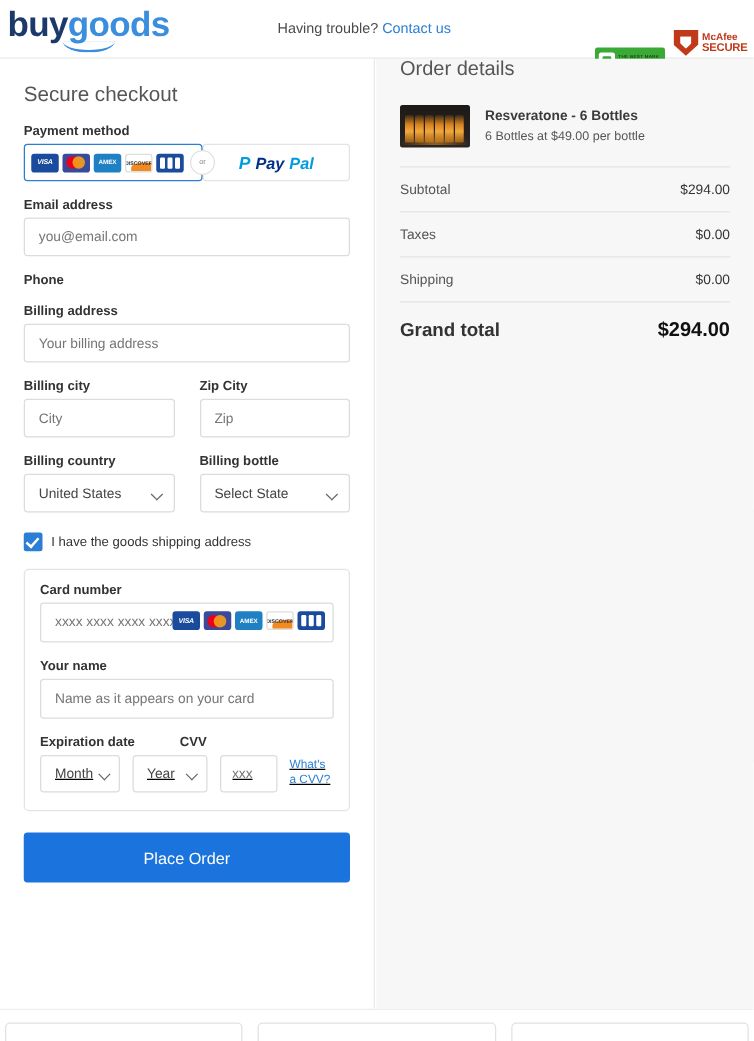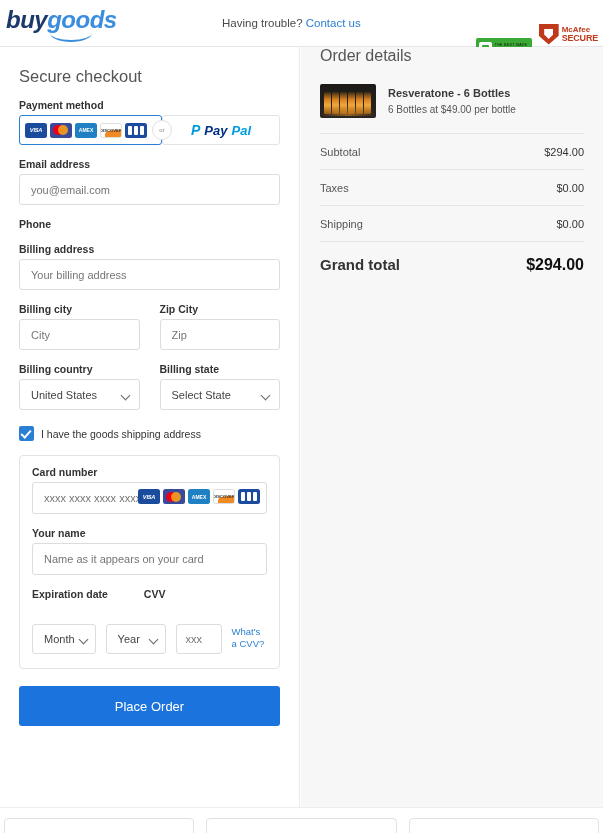--- a/index.html
+++ b/index.html
@@ -10,21 +10,21 @@
     overflow: hidden;
   }
   .page { position: relative; width: 603px; height: 833px; background:#fff; }
 
   
   .header {
     position: relative; height: 47px; width: 603px;
     background:#fff; border-bottom: 1px solid #e6e6e6;
   }
   .logo { position:absolute; left:6px; top:8px; height:30px; width:110px; }
-  .logo-text { font-size:24px; font-weight:bold; font-style:italic; letter-spacing:-0.5px; line-height:24px; }
+  .logo-text { font-size:28px; font-weight:bold; letter-spacing:-0.5px; line-height:24px; }
   .logo-buy { color:#1b3a6b; }
   .logo-goods { color:#3b8ede; }
   .logo-swoosh { position:absolute; left:44px; top:25px; width:42px; height:9px;
      border-bottom:2px solid #3b8ede; border-radius:0 0 50% 50%/0 0 100% 100%; }
 
   .trouble { position:absolute; left:222px; top:17px; font-size:11.5px; color:#4a4a4a; }
   .trouble a { color:#2a7fd4; text-decoration:none; }
 
   .badges { position:absolute; right:5px; top:8px; display:flex; gap:7px; align-items:center; }
   .badge-norton {
@@ -119,21 +119,21 @@
   .cbox::after{content:"";position:absolute;left:4px;top:1.5px;width:4px;height:8px;
     border-right:2px solid #fff;border-bottom:2px solid #fff;transform:rotate(42deg);}
   .cblabel{font-size:10.5px;color:#333;}
 
   
   .cardbox { margin-top:14px; border:1px solid #e3e3e3; border-radius:4px; background:#fff;
              padding:10px 12px 14px; }
   .cardnum-wrap { position:relative; }
   .cardnum-chips { position:absolute; right:7px; top:7px; display:flex; gap:3px; }
 
-  .exp-row { display:flex; gap:10px; align-items:flex-start; margin-top:20px; }
+  .exp-row { display:flex; gap:10px; align-items:flex-start; margin-top:0;text-decoration:underline; }
   .sel-sm { width:68px; height:30px; border:1px solid #dcdcdc; border-radius:3px; background:#fff;
             font-size:11px;color:#444;display:flex;align-items:center;padding:0 20px 0 11px;position:relative;}
   .sel-sm .caret{right:8px;top:11px;}
   .cvv-in { width:46px;height:30px;border:1px solid #dcdcdc;border-radius:3px;background:#fff;
             font-size:11px;color:#a6a6a6;display:flex;align-items:center;padding:0 9px;}
   .cvvlink{ font-size:9.5px;color:#2a7fd4;line-height:12px;width:46px;padding-top:2px;cursor:pointer;}
 
   .place-btn {
     margin-top:17px; width:100%; height:40px; background:#1b74dd; border-radius:3px;
     color:#fff; font-size:13px; font-weight:normal; display:flex; align-items:center; justify-content:center;
@@ -260,21 +260,21 @@
 
       <div class="row2">
         <div>
           <div class="flabel">Billing country</div>
           <div class="fctl select">
             <span>United States</span>
             <span class="caret"></span>
           </div>
         </div>
         <div>
-          <div class="flabel">Billing state</div>
+          <div class="flabel">Billing bottle</div>
           <div class="fctl select">
             <span>Select State</span>
             <span class="caret"></span>
           </div>
         </div>
       </div>
 
       <div class="cbrow">
         <span class="cbox"></span>
         <span class="cblabel">I have the goods shipping address</span>

